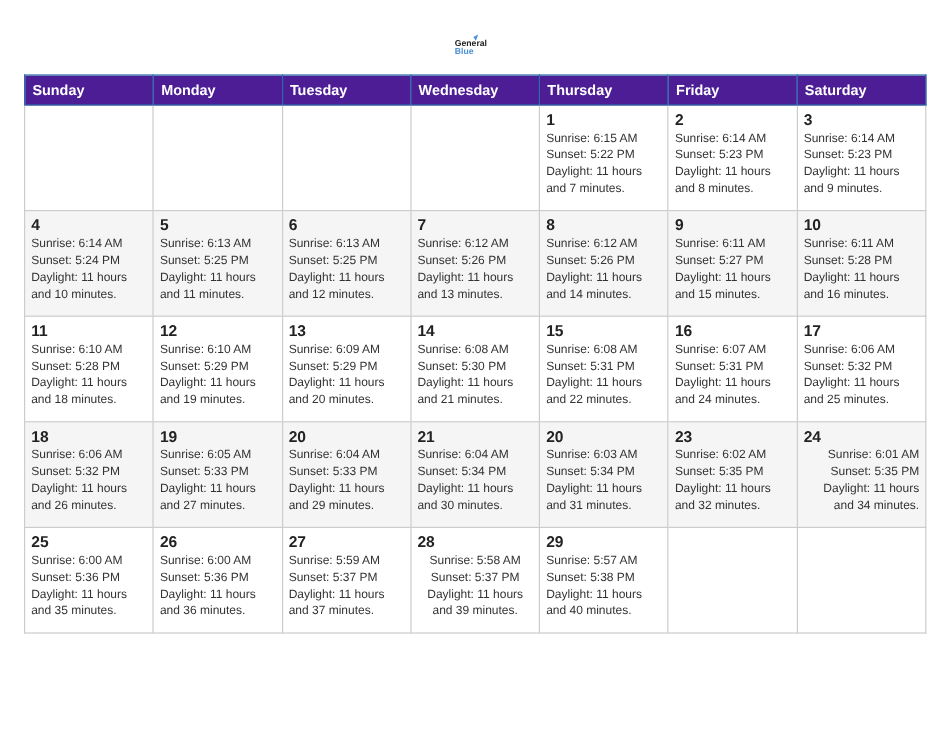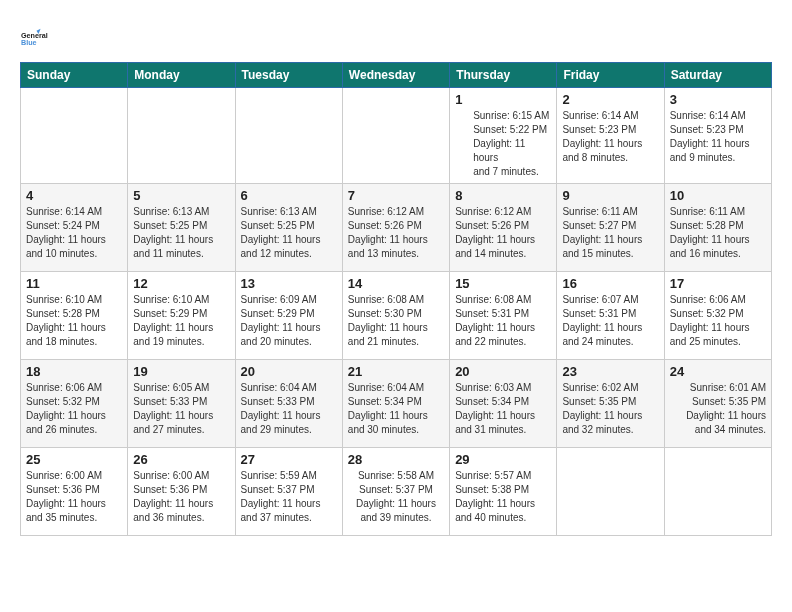--- a/index.html
+++ b/index.html
@@ -6,21 +6,21 @@
     body {
       font-family: Arial, sans-serif;
       background: #fff;
       width: 792px;
       min-height: 612px;
       padding: 16px 20px;
     }
     .header-area {
       display: flex;
       align-items: flex-start;
-      justify-content: flex-start;
+      justify-content: center;
       margin-bottom: 6px;
       text-decoration: underline;
     }
     .logo {
       display: flex;
       align-items: center;
       gap: 4px;
       margin-top: 4px;
     }
     .logo-icon {
@@ -39,21 +39,21 @@
     .location {
       font-size: 15px;
       color: #444;
     }
     .calendar {
       width: 100%;
       border-collapse: collapse;
       margin-top: 6px;
     }
     .calendar th {
-      background: #0f766e;
+      background: #4c1d95;
       color: #fff;
       font-size: 12px;
       font-weight: bold;
       padding: 5px 6px;
       text-align: left;
       border: 1px solid #2a6aa8;
     }
     .calendar td {
       vertical-align: top;
       border: 1px solid #ccc;
@@ -113,21 +113,21 @@
       </tr>
   </thead>
   <tbody id="calendar-body">
   <tr>
         <td class="empty-cell"></td>
         <td class="empty-cell"></td>
         <td class="empty-cell"></td>
         <td class="empty-cell"></td>
         <td>
           <span class="day-num">1</span>
-          <div class="cell-info" style="white-space: pre-line; margin-left: 18px;">Sunrise: 6:15 AM
+          <div class="cell-info" style="white-space: pre-line;">Sunrise: 6:15 AM
 Sunset: 5:22 PM
 Daylight: 11 hours
 and 7 minutes.</div>
         </td>
         <td>
           <span class="day-num">2</span>
           <div class="cell-info" style="white-space: pre-line;">Sunrise: 6:14 AM
 Sunset: 5:23 PM
 Daylight: 11 hours
 and 8 minutes.</div>

